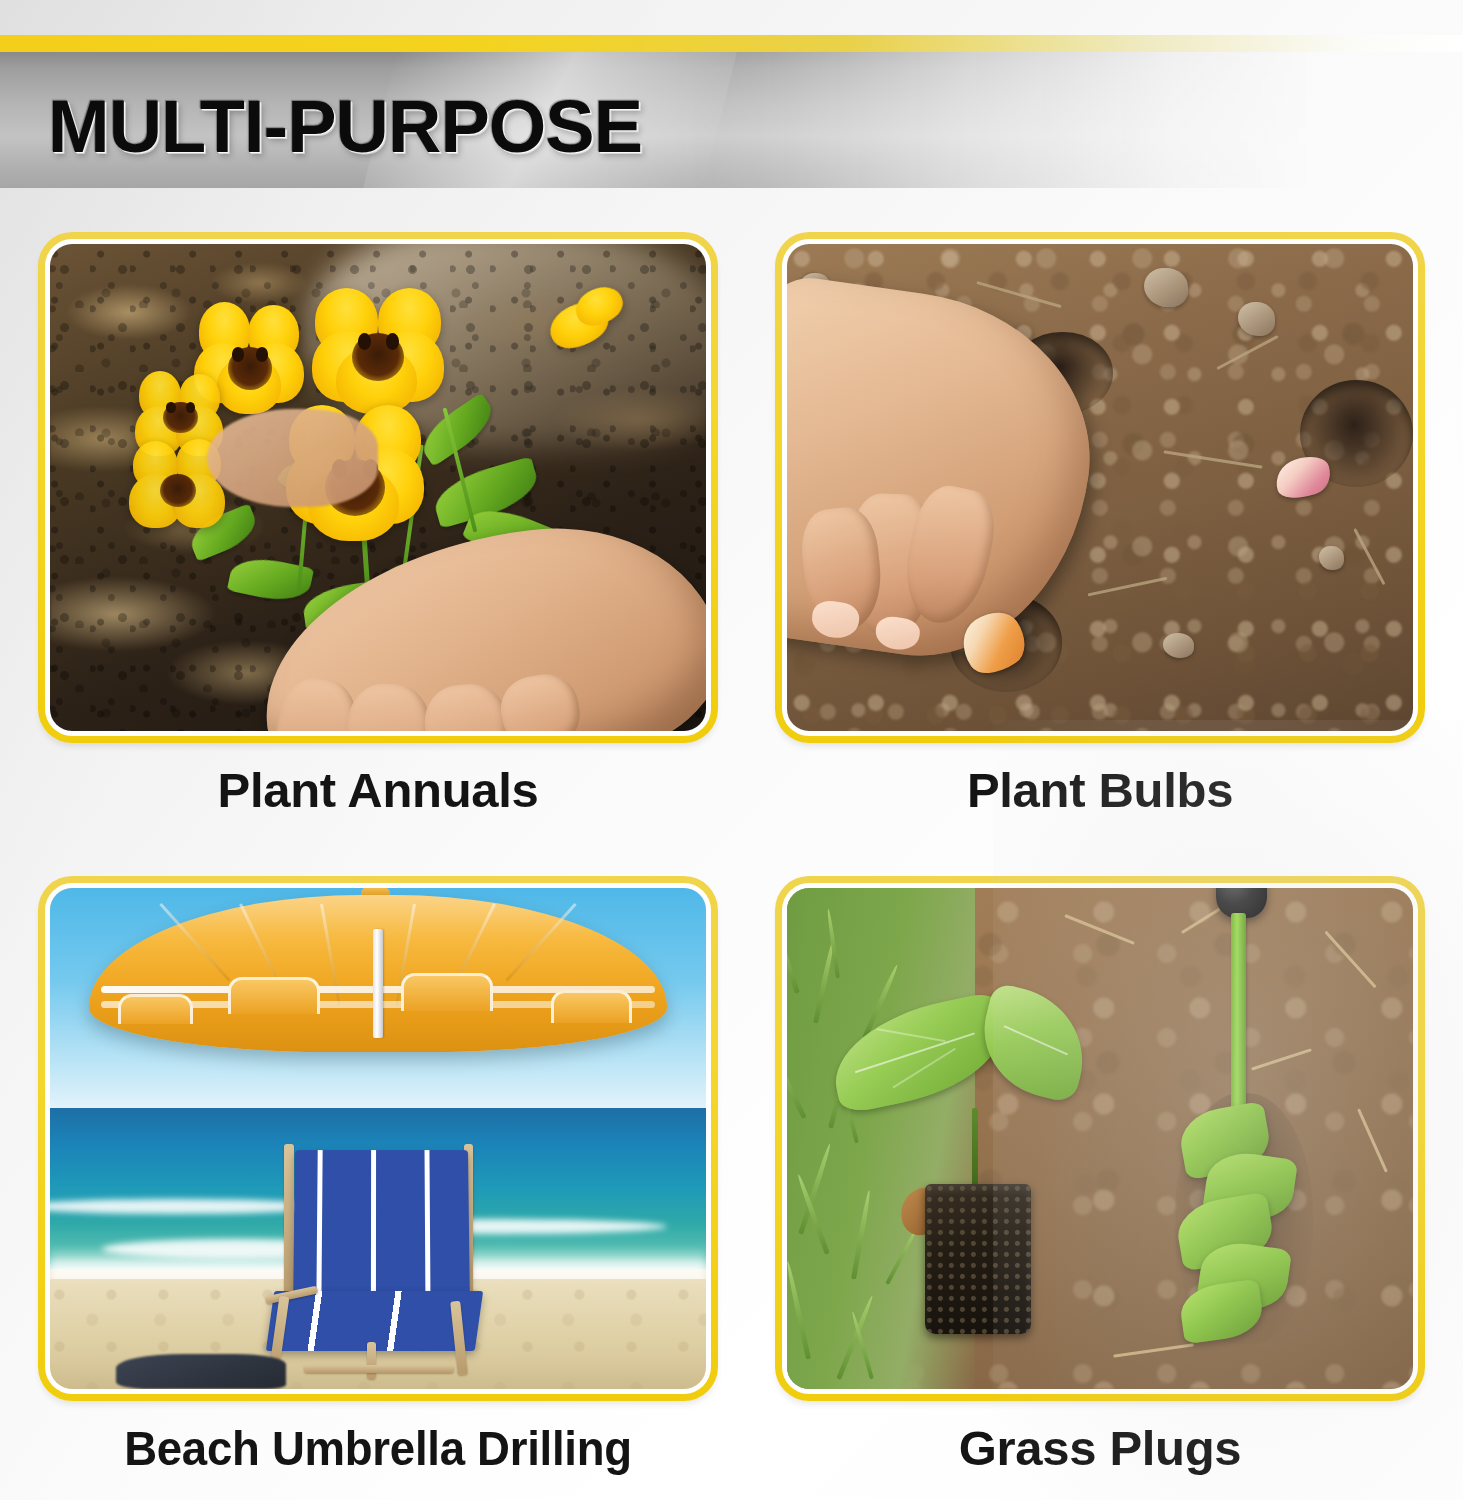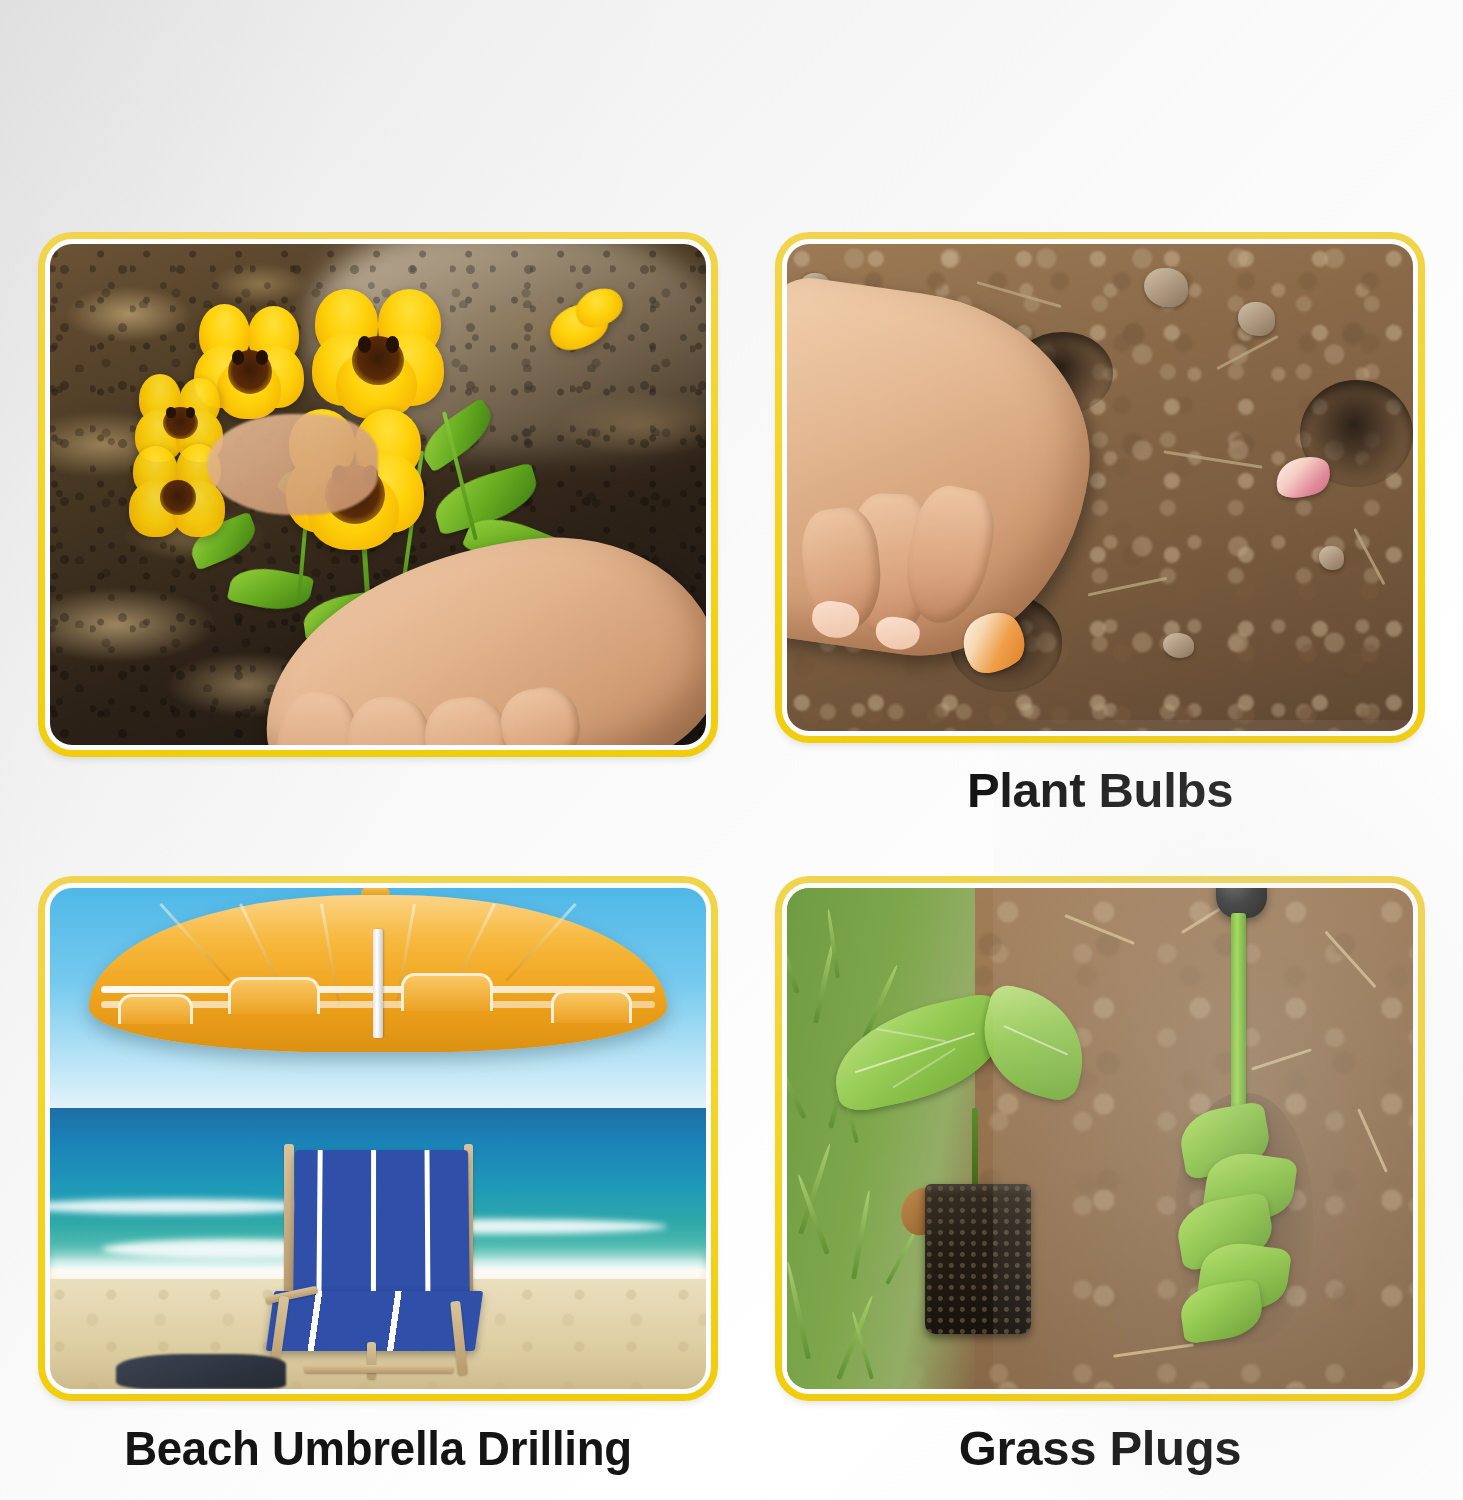--- a/index.html
+++ b/index.html
@@ -500,20 +500,26 @@
     width: 22%; height: 50%;
     background: radial-gradient(ellipse at 50% 40%, rgba(60,44,28,.6) 0%, rgba(90,68,44,.25) 55%, transparent 80%);
     border-radius: 48% 48% 44% 44%;
   }
 </style>
 </head>
 <body>
 
 <div class="page">
 
+  <div class="header-wrap">
+    <div class="header-stripe"></div>
+    <div class="header-bar"></div>
+    <div class="header-sheen"></div>
+    <div class="header-title">MULTI-PURPOSE</div>
+  </div>
 
   <div class="grid">
 
     <div class="cell">
       <div class="photo-frame">
         <div class="photo-inner">
           <div class="photo p1">
             <div class="p1-bg-blur"></div>
             <div class="p1-soil-top"></div>
             <div class="p1-grain"></div>
@@ -591,20 +597,21 @@
             <div class="p1-hand2"></div>
             <div class="p1-hand">
               <div class="p1-finger" style="left:2%;  top:52%; width:17%; height:44%; transform:rotate(16deg);"></div>
               <div class="p1-finger" style="left:17%; top:58%; width:18%; height:42%; transform:rotate(9deg);"></div>
               <div class="p1-finger" style="left:34%; top:62%; width:18%; height:38%; transform:rotate(3deg);"></div>
               <div class="p1-finger" style="left:51%; top:62%; width:17%; height:33%; transform:rotate(-3deg);"></div>
             </div>
           </div>
         </div>
       </div>
+      <div class="caption">Plant Annuals</div>
     </div>
 
     <div class="cell">
       <div class="photo-frame">
         <div class="photo-inner">
           <div class="photo p2">
             <div class="p2-clods"></div>
 
             <div class="p2-rock" style="left:57%; top:5%;  width:7%;  height:8%;"></div>
             <div class="p2-rock" style="left:72%; top:12%; width:6%;  height:7%;"></div>

